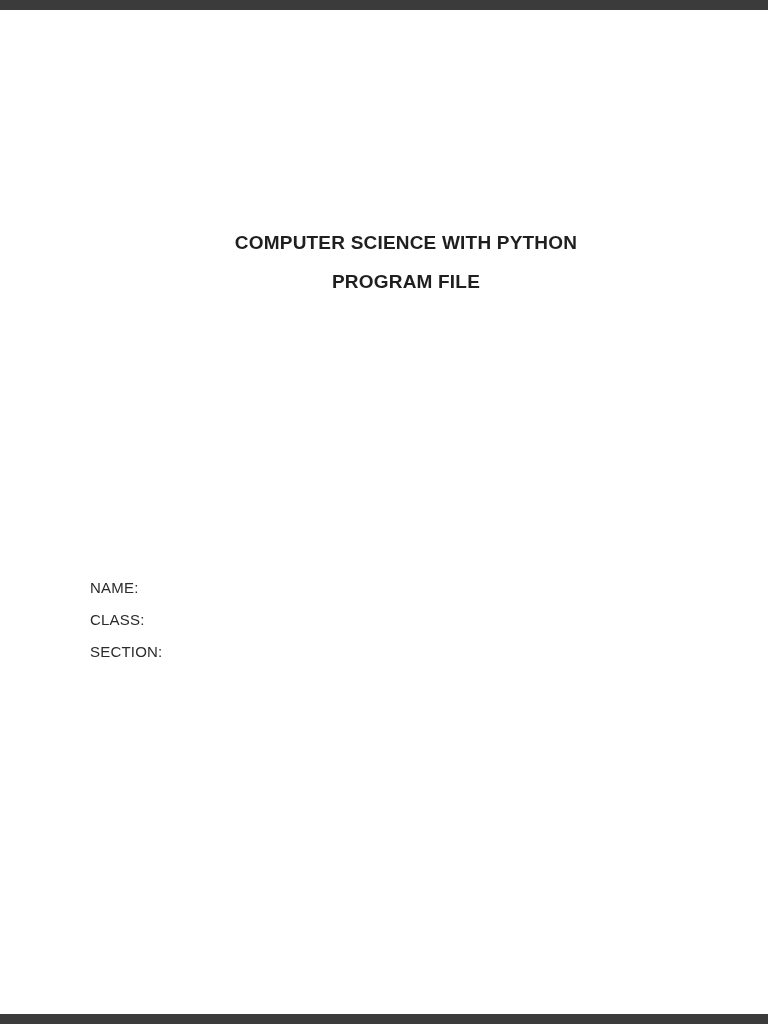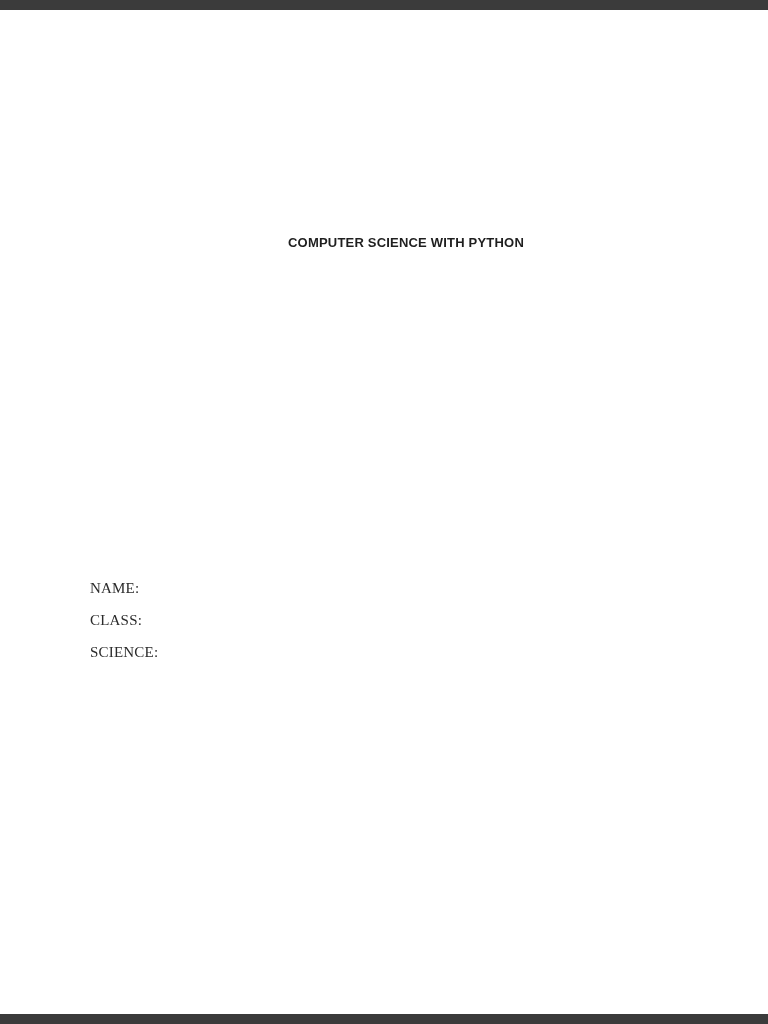--- a/index.html
+++ b/index.html
@@ -32,49 +32,49 @@
     height: 1004px;
     background: #ffffff;
   }
 
   .doc-title {
     position: absolute;
     left: 406px;
     transform: translateX(-50%);
     white-space: nowrap;
     font-weight: 700;
-    font-size: 13px;
+    font-size: 19px;
     line-height: 22px;
     color: #1f1f1f;
     letter-spacing: 0.2px;
   }
   .doc-title.line1 { top: 222px; }
   .doc-title.line2 { top: 261px; }
 
   .field-label {
     position: absolute;
     left: 90px;
     font-size: 15px;
     line-height: 18px;
     font-weight: 400;
     color: #2b2b2b;
     letter-spacing: 0.2px;
     white-space: nowrap;
-    font-family: Liberation Serif, serif;
   }
   .field-label.name    { top: 569px; }
   .field-label.class   { top: 601px; text-align: center; }
   .field-label.section { top: 633px; }
 </style>
 </head>
 <body>
 
 <div class="viewer-bar top"></div>
 
 <div class="doc-page">
   <div class="doc-title line1">COMPUTER SCIENCE WITH PYTHON</div>
+  <div class="doc-title line2">PROGRAM FILE</div>
 
   <div class="field-label name">NAME:</div>
   <div class="field-label class">CLASS:</div>
-  <div class="field-label section">SCIENCE:</div>
+  <div class="field-label section">SECTION:</div>
 </div>
 
 <div class="viewer-bar bottom"></div>
 
 </body></html>

